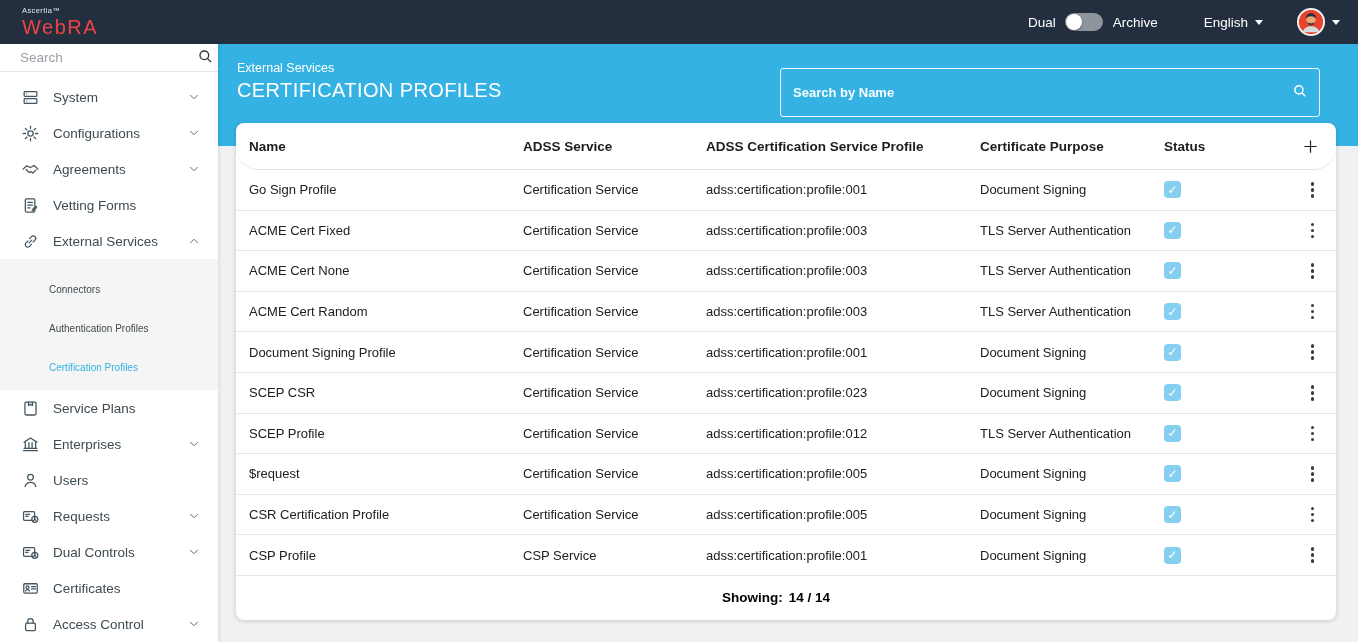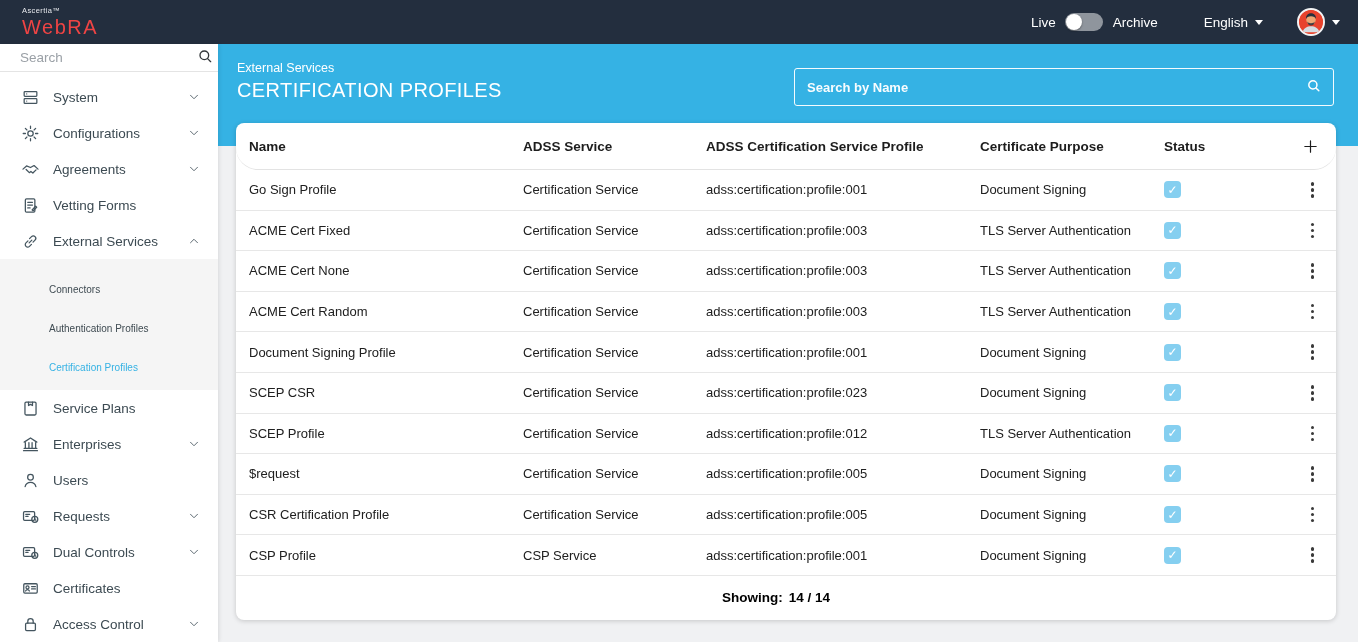--- a/index.html
+++ b/index.html
@@ -49,21 +49,21 @@
   .submenu-item { height:29px; display:flex; align-items:center; padding-left:49px;
     font-size:10px; color:#3f4b52; cursor:pointer;margin-top:10px; }
   .submenu-item.active { color:#35b2e4; }
 
   
   .main { flex:1; position:relative; background:#f0f1f3; }
   .cyan-band { position:absolute; top:0; left:0; right:0; height:102px; background:#35b2e4; }
   .page-head { position:absolute; top:17px; left:19px; color:#fff; z-index:2; }
   .breadcrumb { font-size:12.5px; margin-bottom:4px; }
   .page-title { font-size:20px; font-weight:500; letter-spacing:.4px; }
-  .head-search { position:absolute; top:24px; right:24px; width:540px; height:38px;
+  .head-search { position:absolute; top:24px; right:38px; width:540px; height:49px;
     border:1px solid rgba(255,255,255,.95); border-radius:3px; display:flex; align-items:center;
     padding:0 12px 0 12px; z-index:2; }
   .head-search input { flex:1; background:transparent; border:none; outline:none;
     color:#fff; font-size:13px; font-weight:bold; font-family:"Liberation Sans", sans-serif; }
   .head-search input::placeholder { color:#fff; opacity:.97; font-weight:bold; }
   .head-search .s-icon { color:#fff; }
 
   
   .card { position:absolute; top:79px; left:18px; width:1100px; height:497px;
     background:#fff; border-radius:8px; box-shadow:0 1px 5px rgba(0,0,0,.18); z-index:2;
@@ -93,21 +93,21 @@
 </style>
 </head>
 <body>
 
 <div class="topbar">
   <div class="brand">
     <span class="brand-small">Ascertia™</span>
     <span class="brand-main">WebRA</span>
   </div>
   <div class="topbar-right">
-    <span class="tb-label">Live</span>
+    <span class="tb-label">Dual</span>
     <span class="switch">
         <span class="knob"></span>
       </span>
     <span class="tb-label">Archive</span>
     <span class="lang">
       <span class="tb-label">English</span>
       <span class="caret"></span>
     </span>
     <span class="avatar-wrap">
       <span class="avatar">

